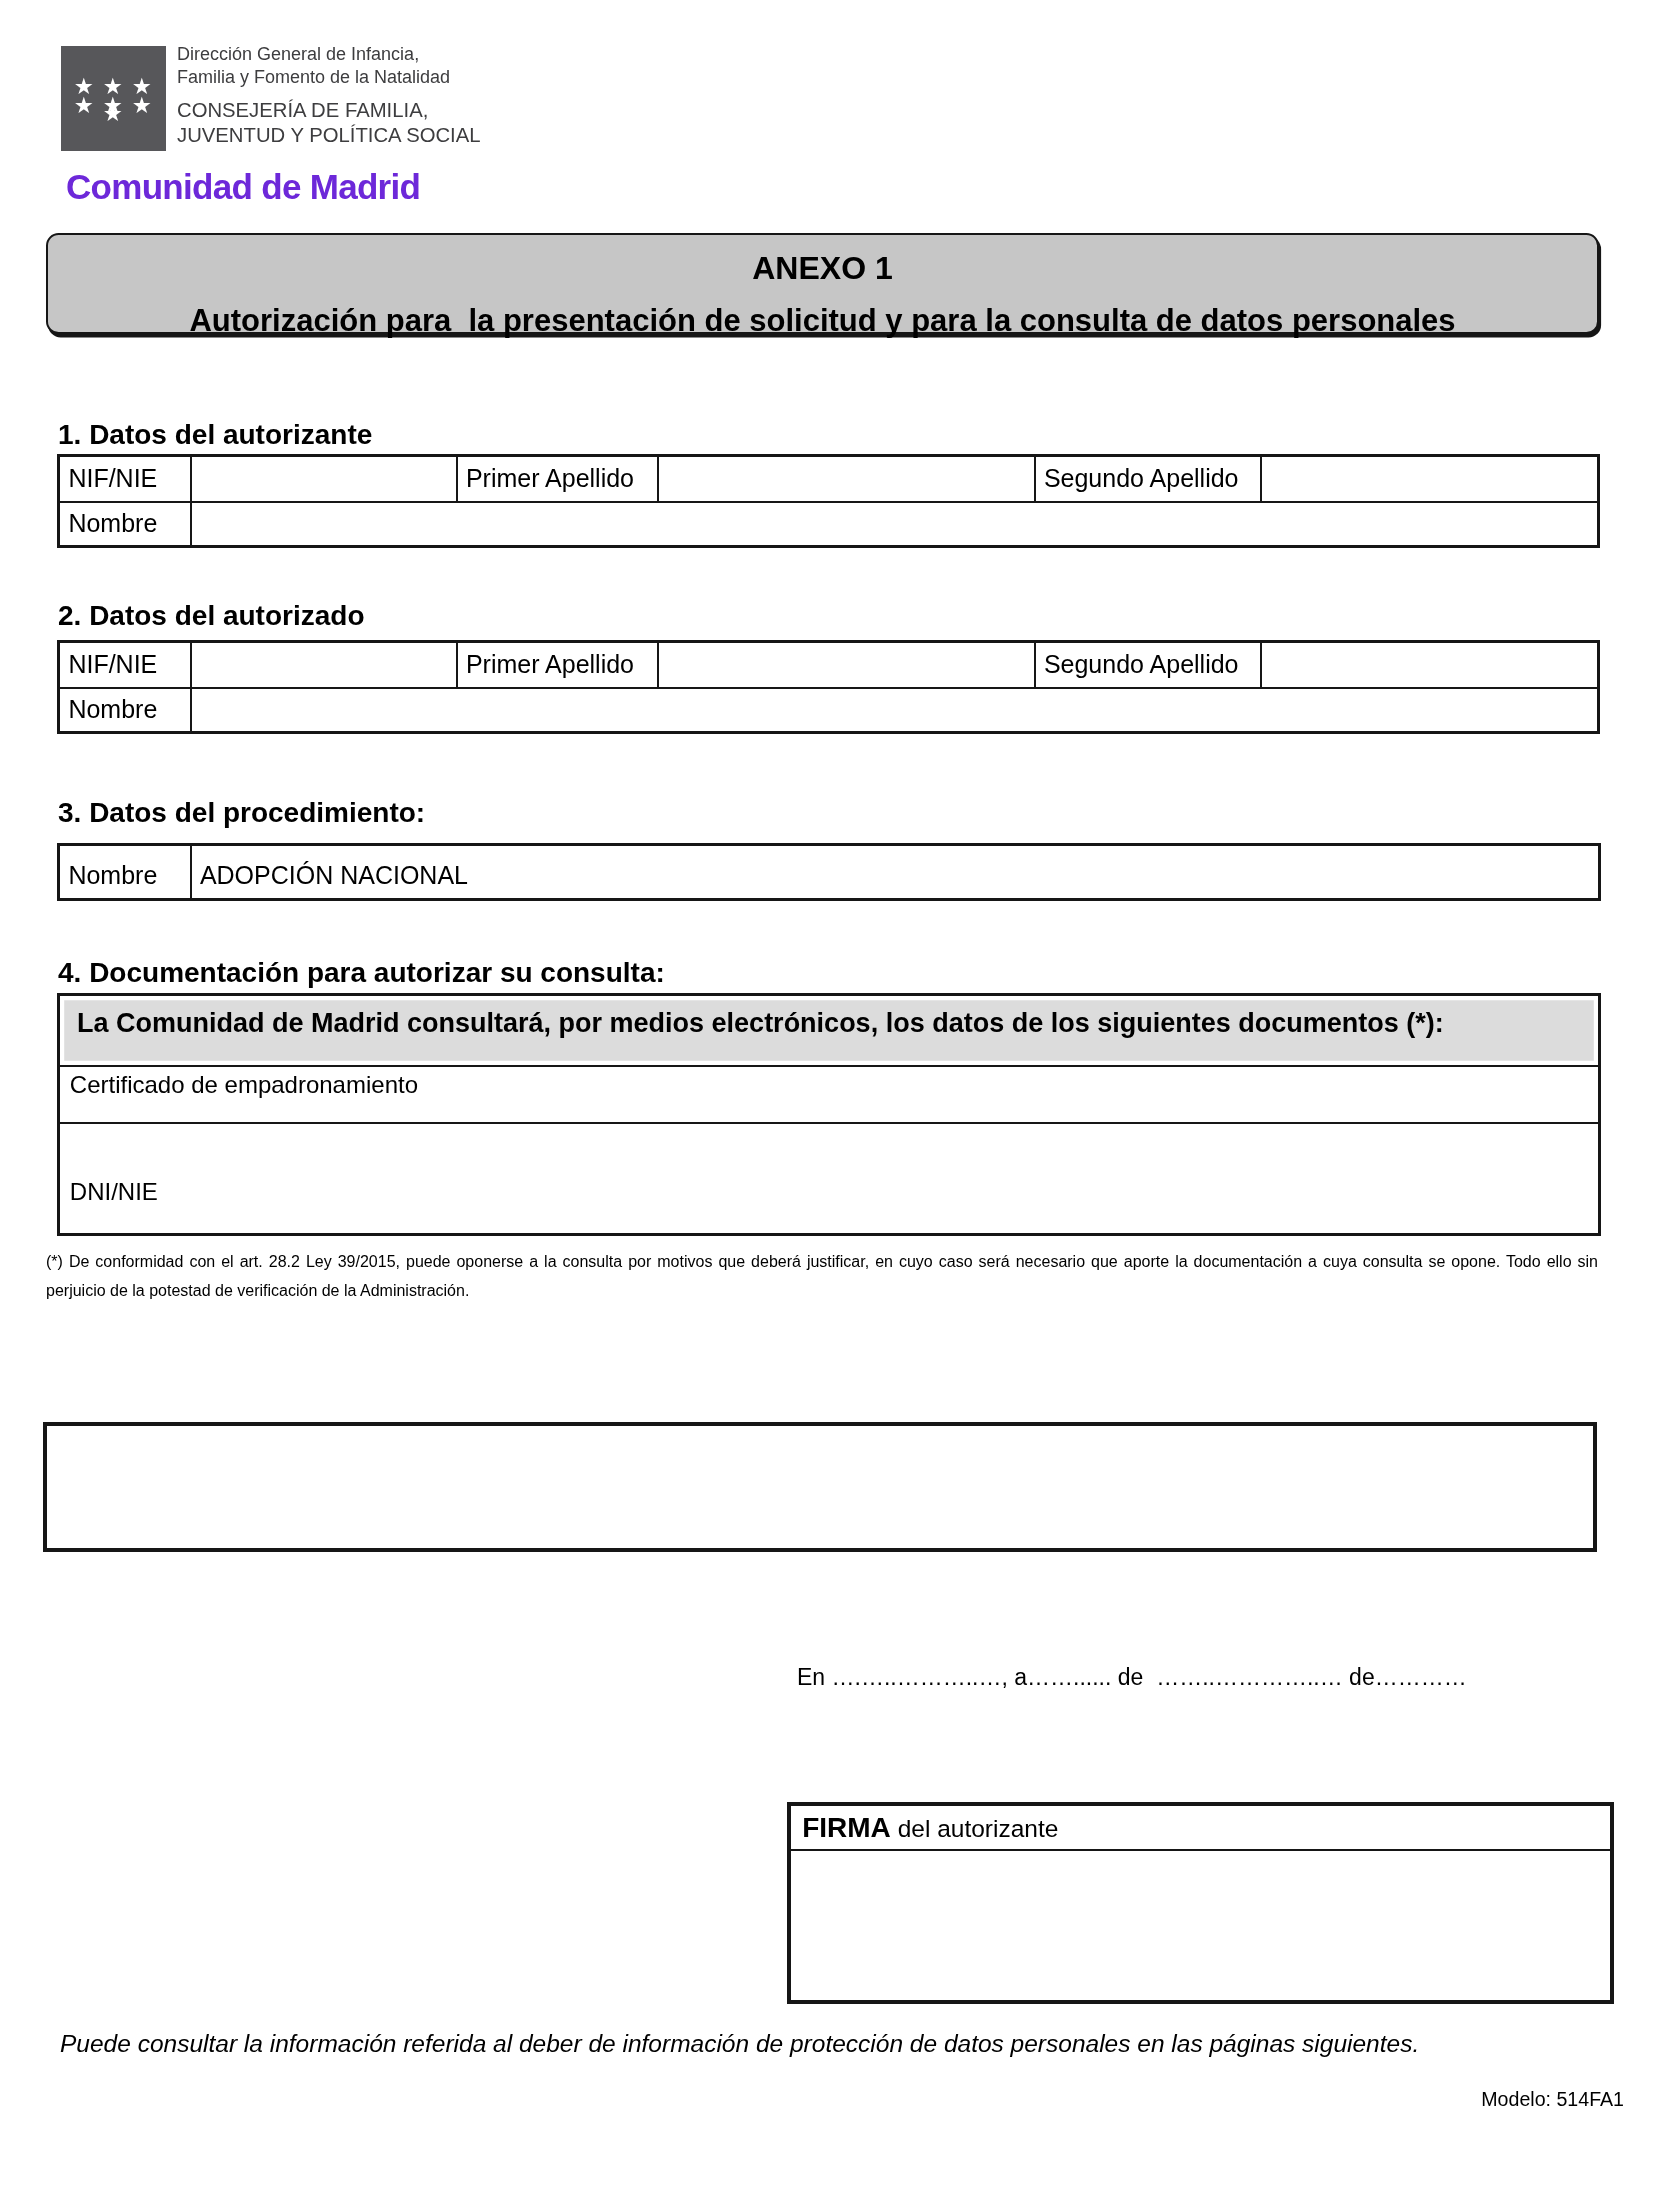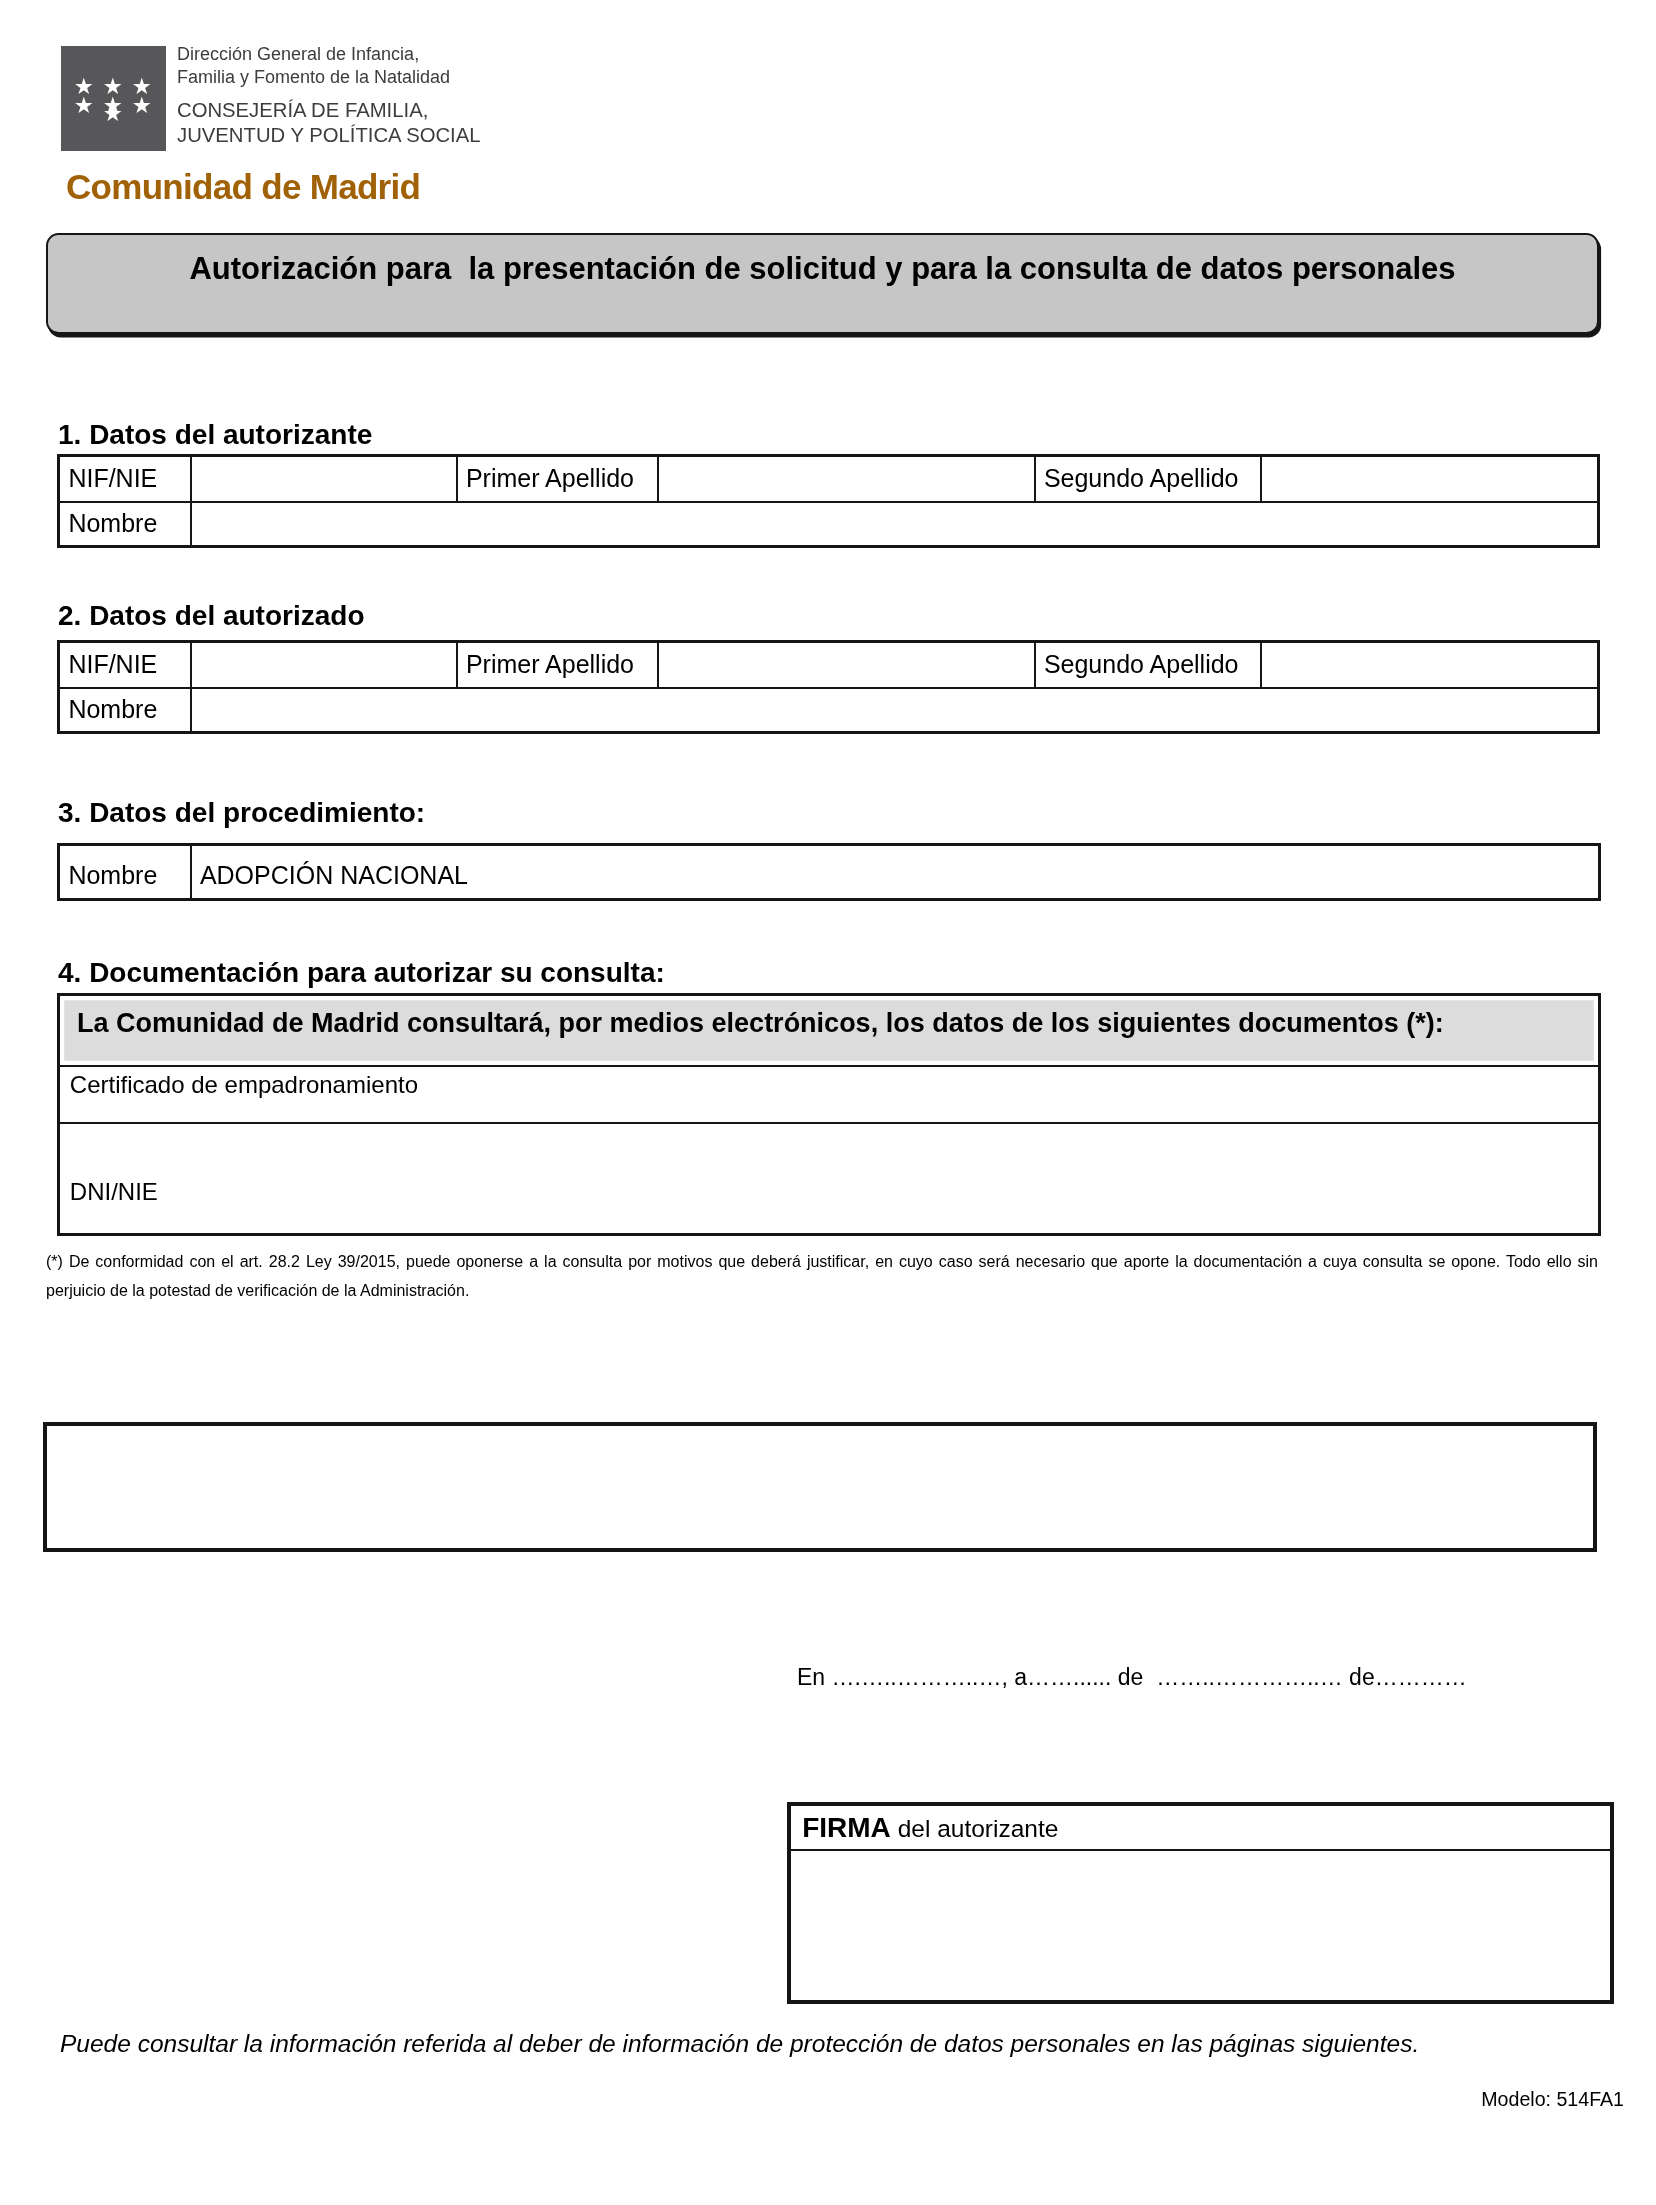--- a/index.html
+++ b/index.html
@@ -27,21 +27,21 @@
   .org-block {
     position: absolute; left: 177px; top: 43px;
     font-size: 18px; line-height: 23px; color: #3d3d3f;
   }
   .dept-block {
     position: absolute; left: 177px; top: 98px;
     font-size: 20.3px; line-height: 25px; color: #3d3d3f;
   }
   .brand {
     position: absolute; left: 66px; top: 167px;
-    font-size: 35px; font-weight: bold; letter-spacing: -0.7px; color: #a16207;
+    font-size: 35px; font-weight: bold; letter-spacing: -0.7px; color: #6d28d9;
   }
 
   
   .banner {
     position: absolute; left: 46px; top: 233px;
     width: 1553px; height: 101px;
     background: #c6c6c6;
     border: 2.8px solid #161616;
     border-radius: 12.6px;
     box-shadow: 2.1px 3.5px 0 #161616;
@@ -165,20 +165,21 @@
     <div>Dirección General de Infancia,</div>
     <div>Familia y Fomento de la Natalidad</div>
   </div>
   <div class="dept-block">
     <div>CONSEJERÍA DE FAMILIA,</div>
     <div>JUVENTUD Y POLÍTICA SOCIAL</div>
   </div>
   <div class="brand">Comunidad de Madrid</div>
 
   <div class="banner">
+    <div class="title">ANEXO 1</div>
     <div class="subtitle">Autorización para  la presentación de solicitud y para la consulta de datos personales</div>
   </div>
 
   <div class="sec-heading h1">1. Datos del autorizante</div>
   <table class="frm t1">
     <colgroup>
         <col style="width:132px">
         <col style="width:266px">
         <col style="width:201px">
         <col style="width:377px">

